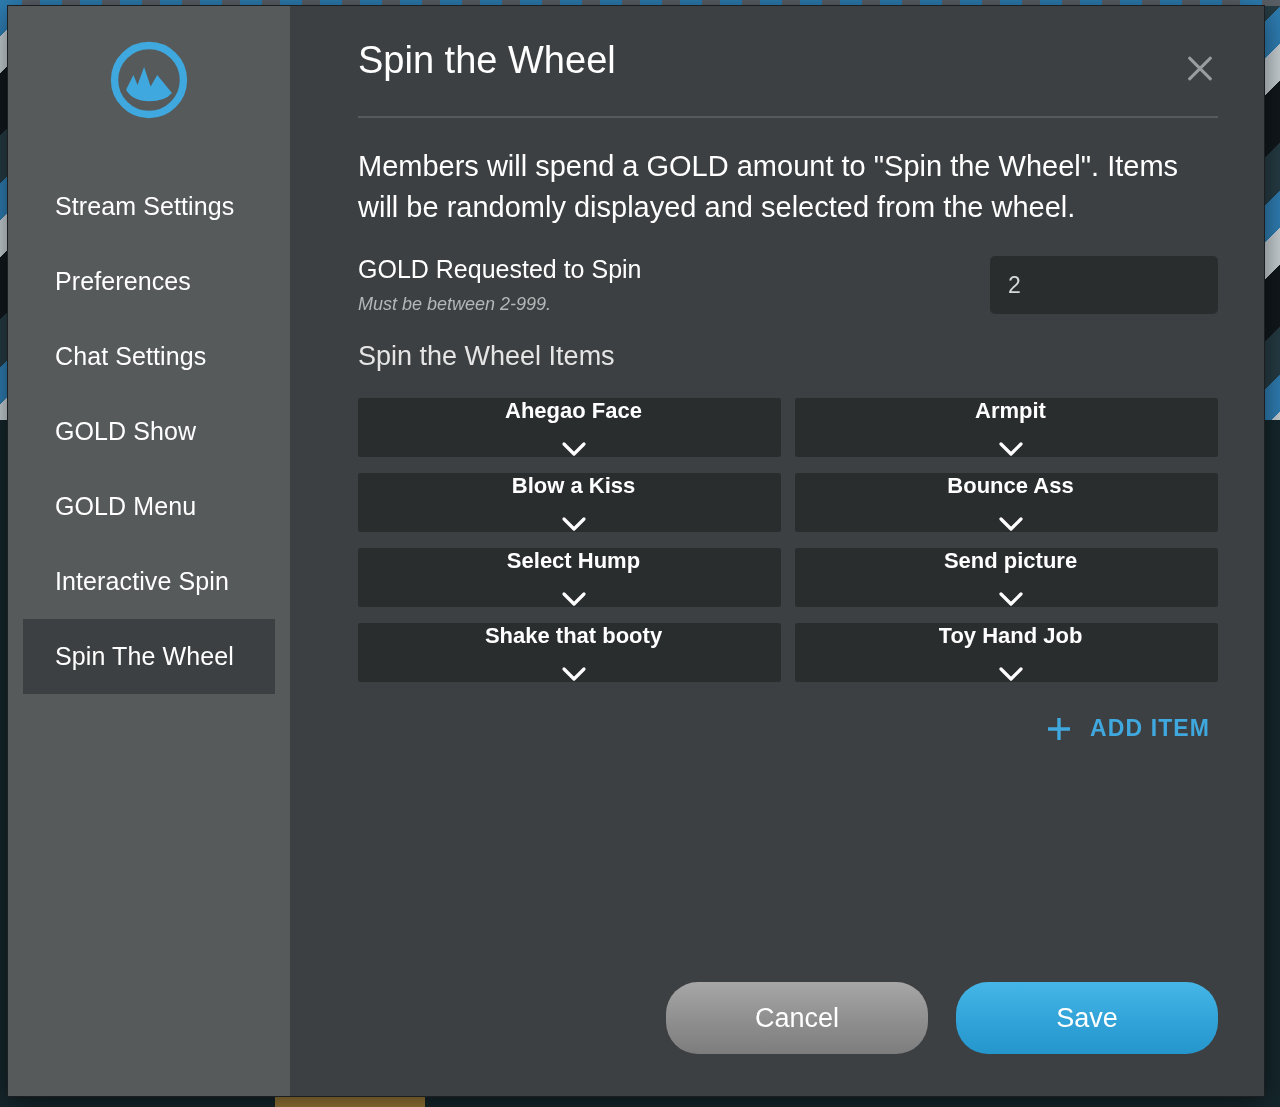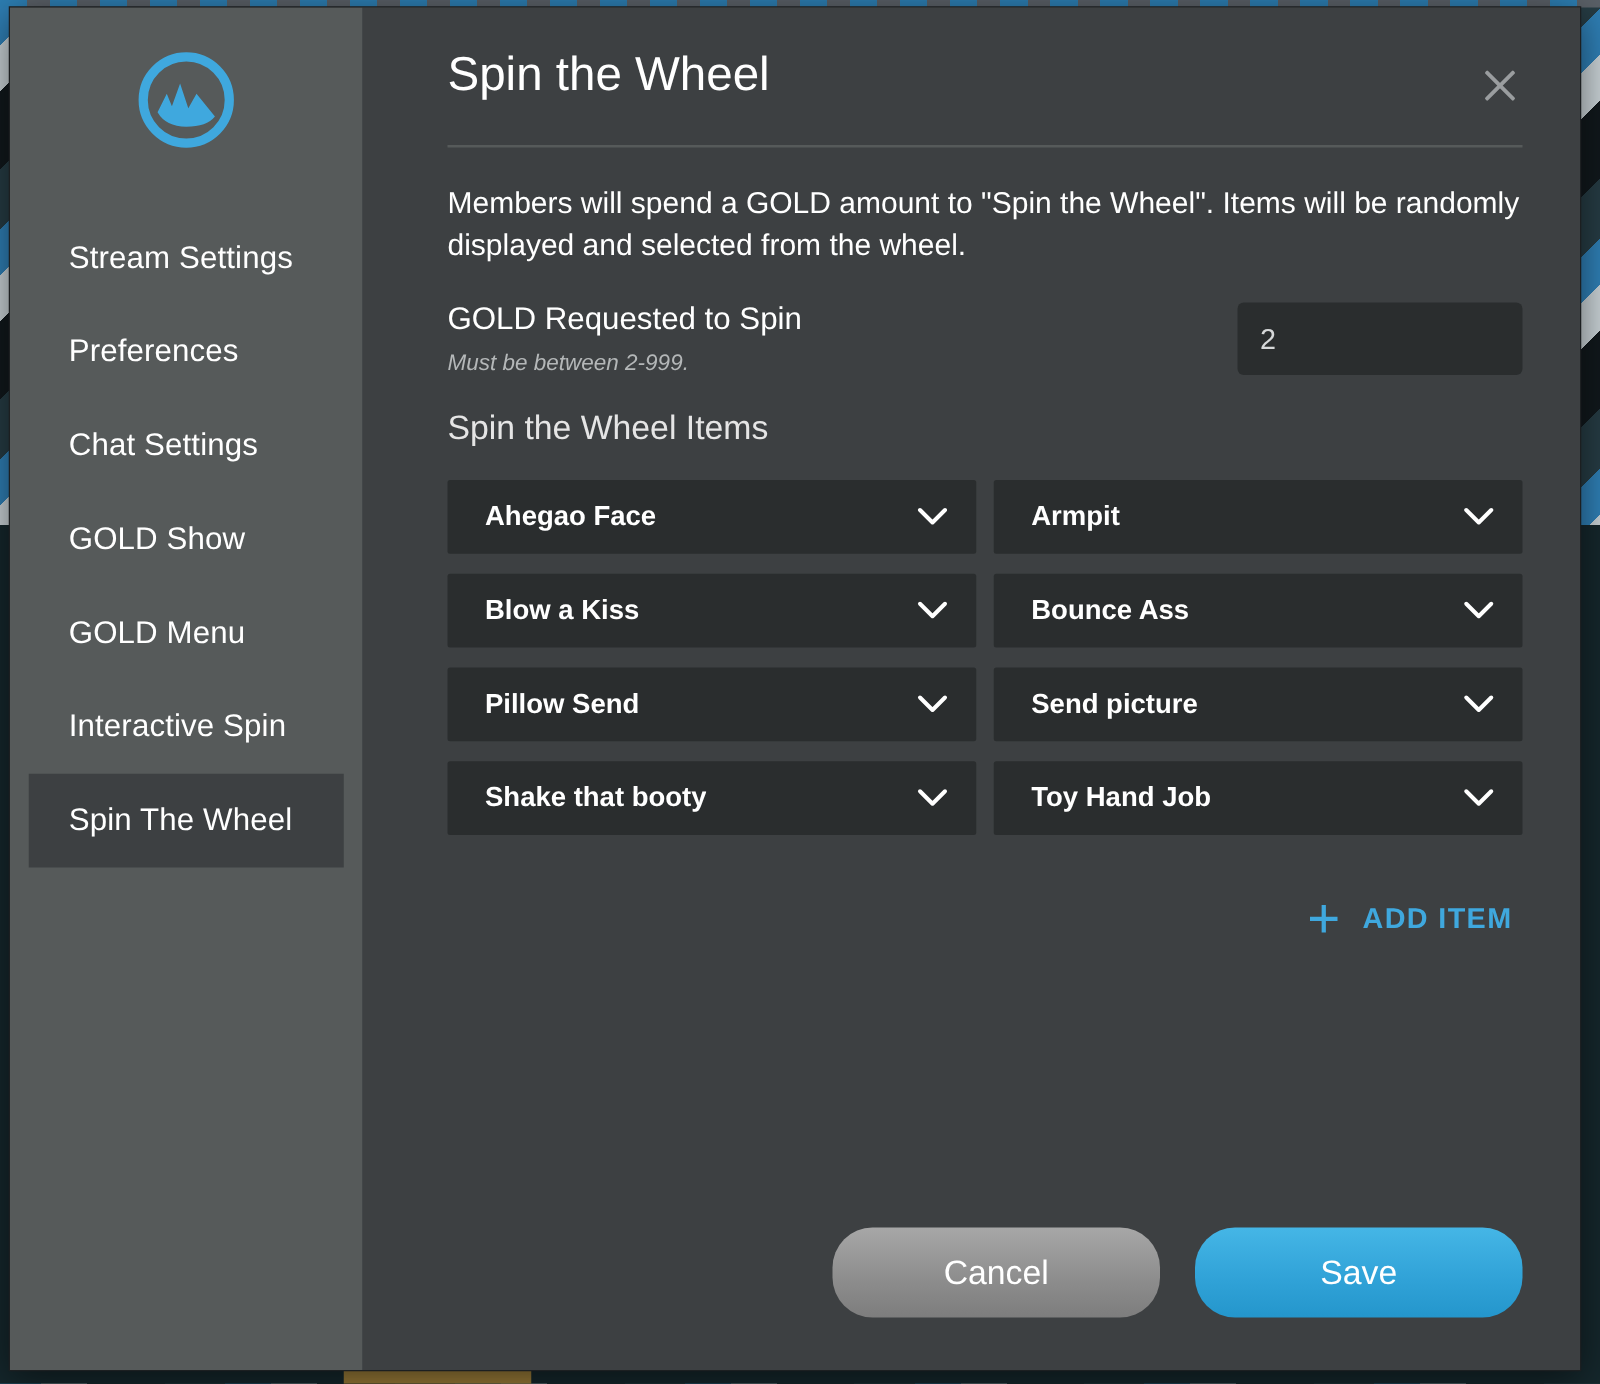--- a/index.html
+++ b/index.html
@@ -82,21 +82,21 @@
   #close-btn:before,#close-btn:after{
     content:"";position:absolute;left:6px;top:21px;
     width:32px;height:3px;background:#9a9d9f;border-radius:1px;
   }
   #close-btn:before{transform:rotate(45deg);}
   #close-btn:after{transform:rotate(-45deg);}
   #header-rule{
     height:2px;background:#565a5a;margin-top:26px;
   }
   #description{
-    font-size:24px;color:#ffffff;line-height:1.42;
+    font-size:29px;color:#ffffff;line-height:1.42;
     margin:28px 0 0 0;max-width:860px;font-weight:400;
   }
   .field-row{
     display:flex;align-items:flex-start;justify-content:space-between;
     margin-top:28px;
   }
   .field-label{
     font-size:25px;color:#ffffff;margin:0;line-height:1.1;
   }
   .field-hint{
@@ -119,30 +119,30 @@
     font-size:18px;color:#b4b7b8;font-style:italic;margin:8px 0 0 0;
   }
   #items-grid{
     display:grid;grid-template-columns:1fr 1fr;
     column-gap:14px;row-gap:16px;
     margin-top:26px;
   }
   .item-select{
     height:59px;background:#2a2d2e;border-radius:2px;
     display:flex;align-items:center;justify-content:space-between;
-    padding:0 22px 0 30px;box-sizing:border-box;cursor:pointer;
+    padding:0 22px 0 30px;box-sizing:border-box;cursor:pointer;flex-direction:column;
   }
   .item-label{
     font-size:22px;font-weight:bold;color:#ffffff;
     white-space:nowrap;overflow:hidden;text-overflow:ellipsis;
   }
   .chev{flex:0 0 auto;}
   #add-item-row{
     display:flex;justify-content:flex-end;align-items:center;
-    margin-top:46px;
+    margin-top:26px;
   }
   #add-item-btn{
     display:flex;align-items:center;gap:16px;cursor:pointer;
     padding:6px 8px;
   }
   #add-item-label{
     color:#3fa8de;font-size:23px;font-weight:bold;letter-spacing:1.1px;
   }
   #footer{
     position:absolute;left:0;right:46px;bottom:42px;
@@ -246,21 +246,21 @@
             <path d="M3 3 L13 13 L23 3" fill="none" stroke="#ffffff" stroke-width="3.2" stroke-linecap="round" stroke-linejoin="round"></path>
           </svg>
       </div>
       <div class="item-select">
         <span class="item-label">Bounce Ass</span>
         <svg class="chev" width="26" height="16" viewBox="0 0 26 16">
             <path d="M3 3 L13 13 L23 3" fill="none" stroke="#ffffff" stroke-width="3.2" stroke-linecap="round" stroke-linejoin="round"></path>
           </svg>
       </div>
       <div class="item-select">
-        <span class="item-label">Pillow Send</span>
+        <span class="item-label">Select Hump</span>
         <svg class="chev" width="26" height="16" viewBox="0 0 26 16">
             <path d="M3 3 L13 13 L23 3" fill="none" stroke="#ffffff" stroke-width="3.2" stroke-linecap="round" stroke-linejoin="round"></path>
           </svg>
       </div>
       <div class="item-select">
         <span class="item-label">Send picture</span>
         <svg class="chev" width="26" height="16" viewBox="0 0 26 16">
             <path d="M3 3 L13 13 L23 3" fill="none" stroke="#ffffff" stroke-width="3.2" stroke-linecap="round" stroke-linejoin="round"></path>
           </svg>
       </div>

